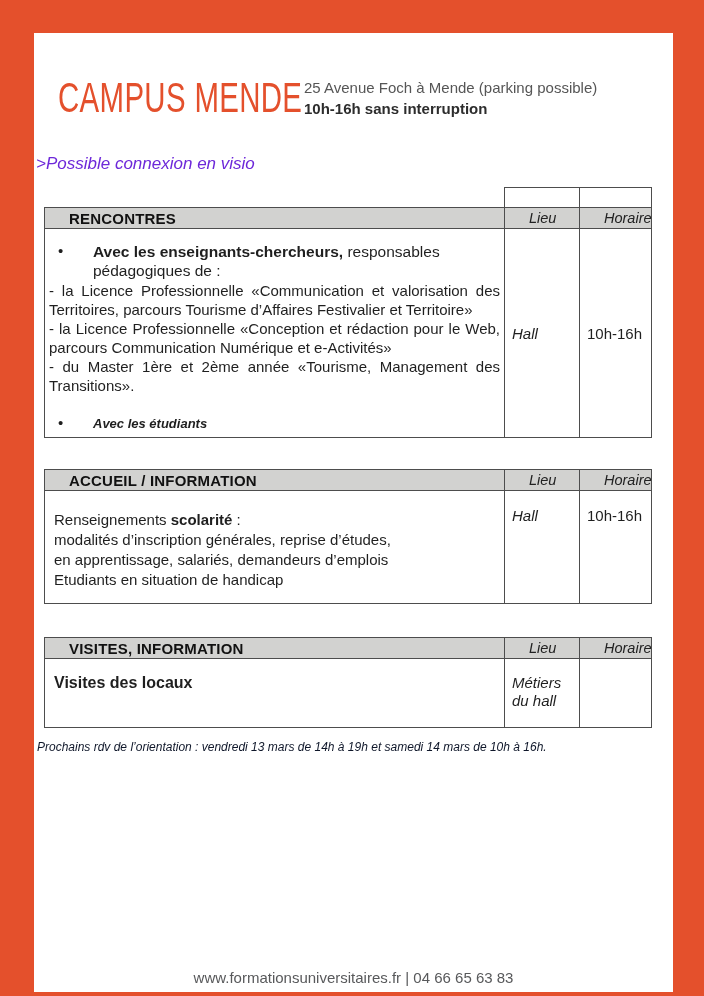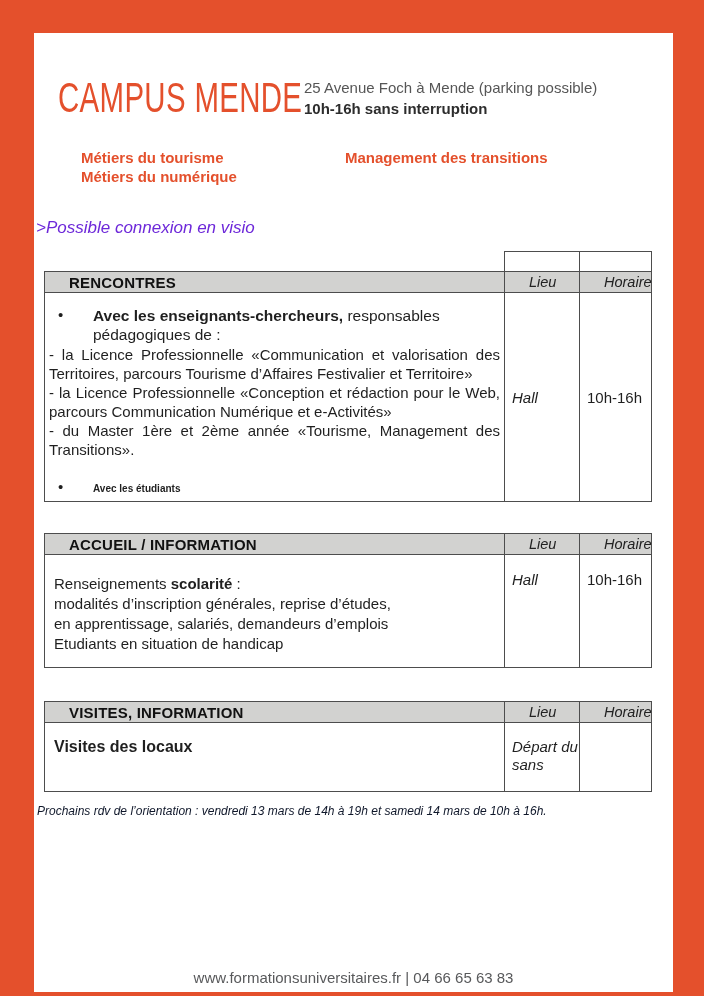--- a/index.html
+++ b/index.html
@@ -53,21 +53,21 @@
   .t1 td.body-main { height:209px; padding:13px 4px 0 4px; }
   .t1 td.vmid { vertical-align:middle; padding-left:7px; }
 
   .bullet-item { position:relative; padding-left:44px; margin-bottom:1px; }
   .bullet-item .bchar { position:absolute; left:9px; top:0; font-size:15px; }
   .bullet-item .btext { font-size:15.5px; line-height:19px; }
   .b-bold { font-weight:bold; }
   .para { text-align:justify; line-height:19px; font-size:15px; margin-top:0px; }
   .para .it { }
   .bullet-last { margin-top:19px; }
-  .bullet-last .btext { font-weight:bold; font-size:10px; }
+  .bullet-last .btext { font-weight:bold; font-size:13px;font-style:italic; }
 
   .t2 { margin-top:31px; }
   .t2 td.body-main { height:113px; padding:19px 6px 0 9px; line-height:20px; }
   .t2 td.vtop { padding-top:16px; padding-left:7px; }
 
   .t3 { margin-top:33px; }
   .t3 td.body-main { height:69px; padding:15px 6px 0 9px; font-weight:bold; font-size:16px; }
   .t3 td.vtop { padding-top:15px; padding-left:7px; line-height:18px; }
 
   .cell-italic { font-style:italic; }
@@ -91,27 +91,20 @@
     <div class="header-row">
       <div class="brand-wrap">
         <span class="brand">CAMPUS MENDE</span>
       </div>
       <div class="addr-block">
         <div class="addr-line1">25 Avenue Foch à Mende (parking possible)</div>
         <div class="addr-line2">10h-16h sans interruption</div>
       </div>
     </div>
 
-    <div class="subjects">
-      <div class="left">
-        <div>Métiers du tourisme</div>
-        <div>Métiers du numérique</div>
-      </div>
-      <div class="right">Management des transitions</div>
-    </div>
 
     <div class="visio">&gt;Possible connexion en visio</div>
 
     <table class="tbl t1">
       <colgroup>
           <col class="c-main">
           <col class="c-lieu">
           <col class="c-hor">
         </colgroup>
       <tbody>
@@ -177,21 +170,21 @@
           <col class="c-hor">
         </colgroup>
       <tbody>
           <tr class="head">
         <td class="title-cell">VISITES, INFORMATION</td>
         <td class="colhead">Lieu</td>
         <td class="colhead">Horaire</td>
       </tr>
       <tr>
         <td class="body-main">Visites des locaux</td>
-        <td class="vtop cell-italic">Départ du sans</td>
+        <td class="vtop cell-italic">Métiers du hall</td>
         <td class="vtop"></td>
       </tr>
     </tbody>
       </table>
 
     <div class="note">Prochains rdv de l’orientation : vendredi 13 mars de 14h à 19h et samedi 14 mars de 10h à 16h.</div>
 
     <div class="contact">www.formationsuniversitaires.fr | 04 66 65 63 83</div>
 
   </div>

